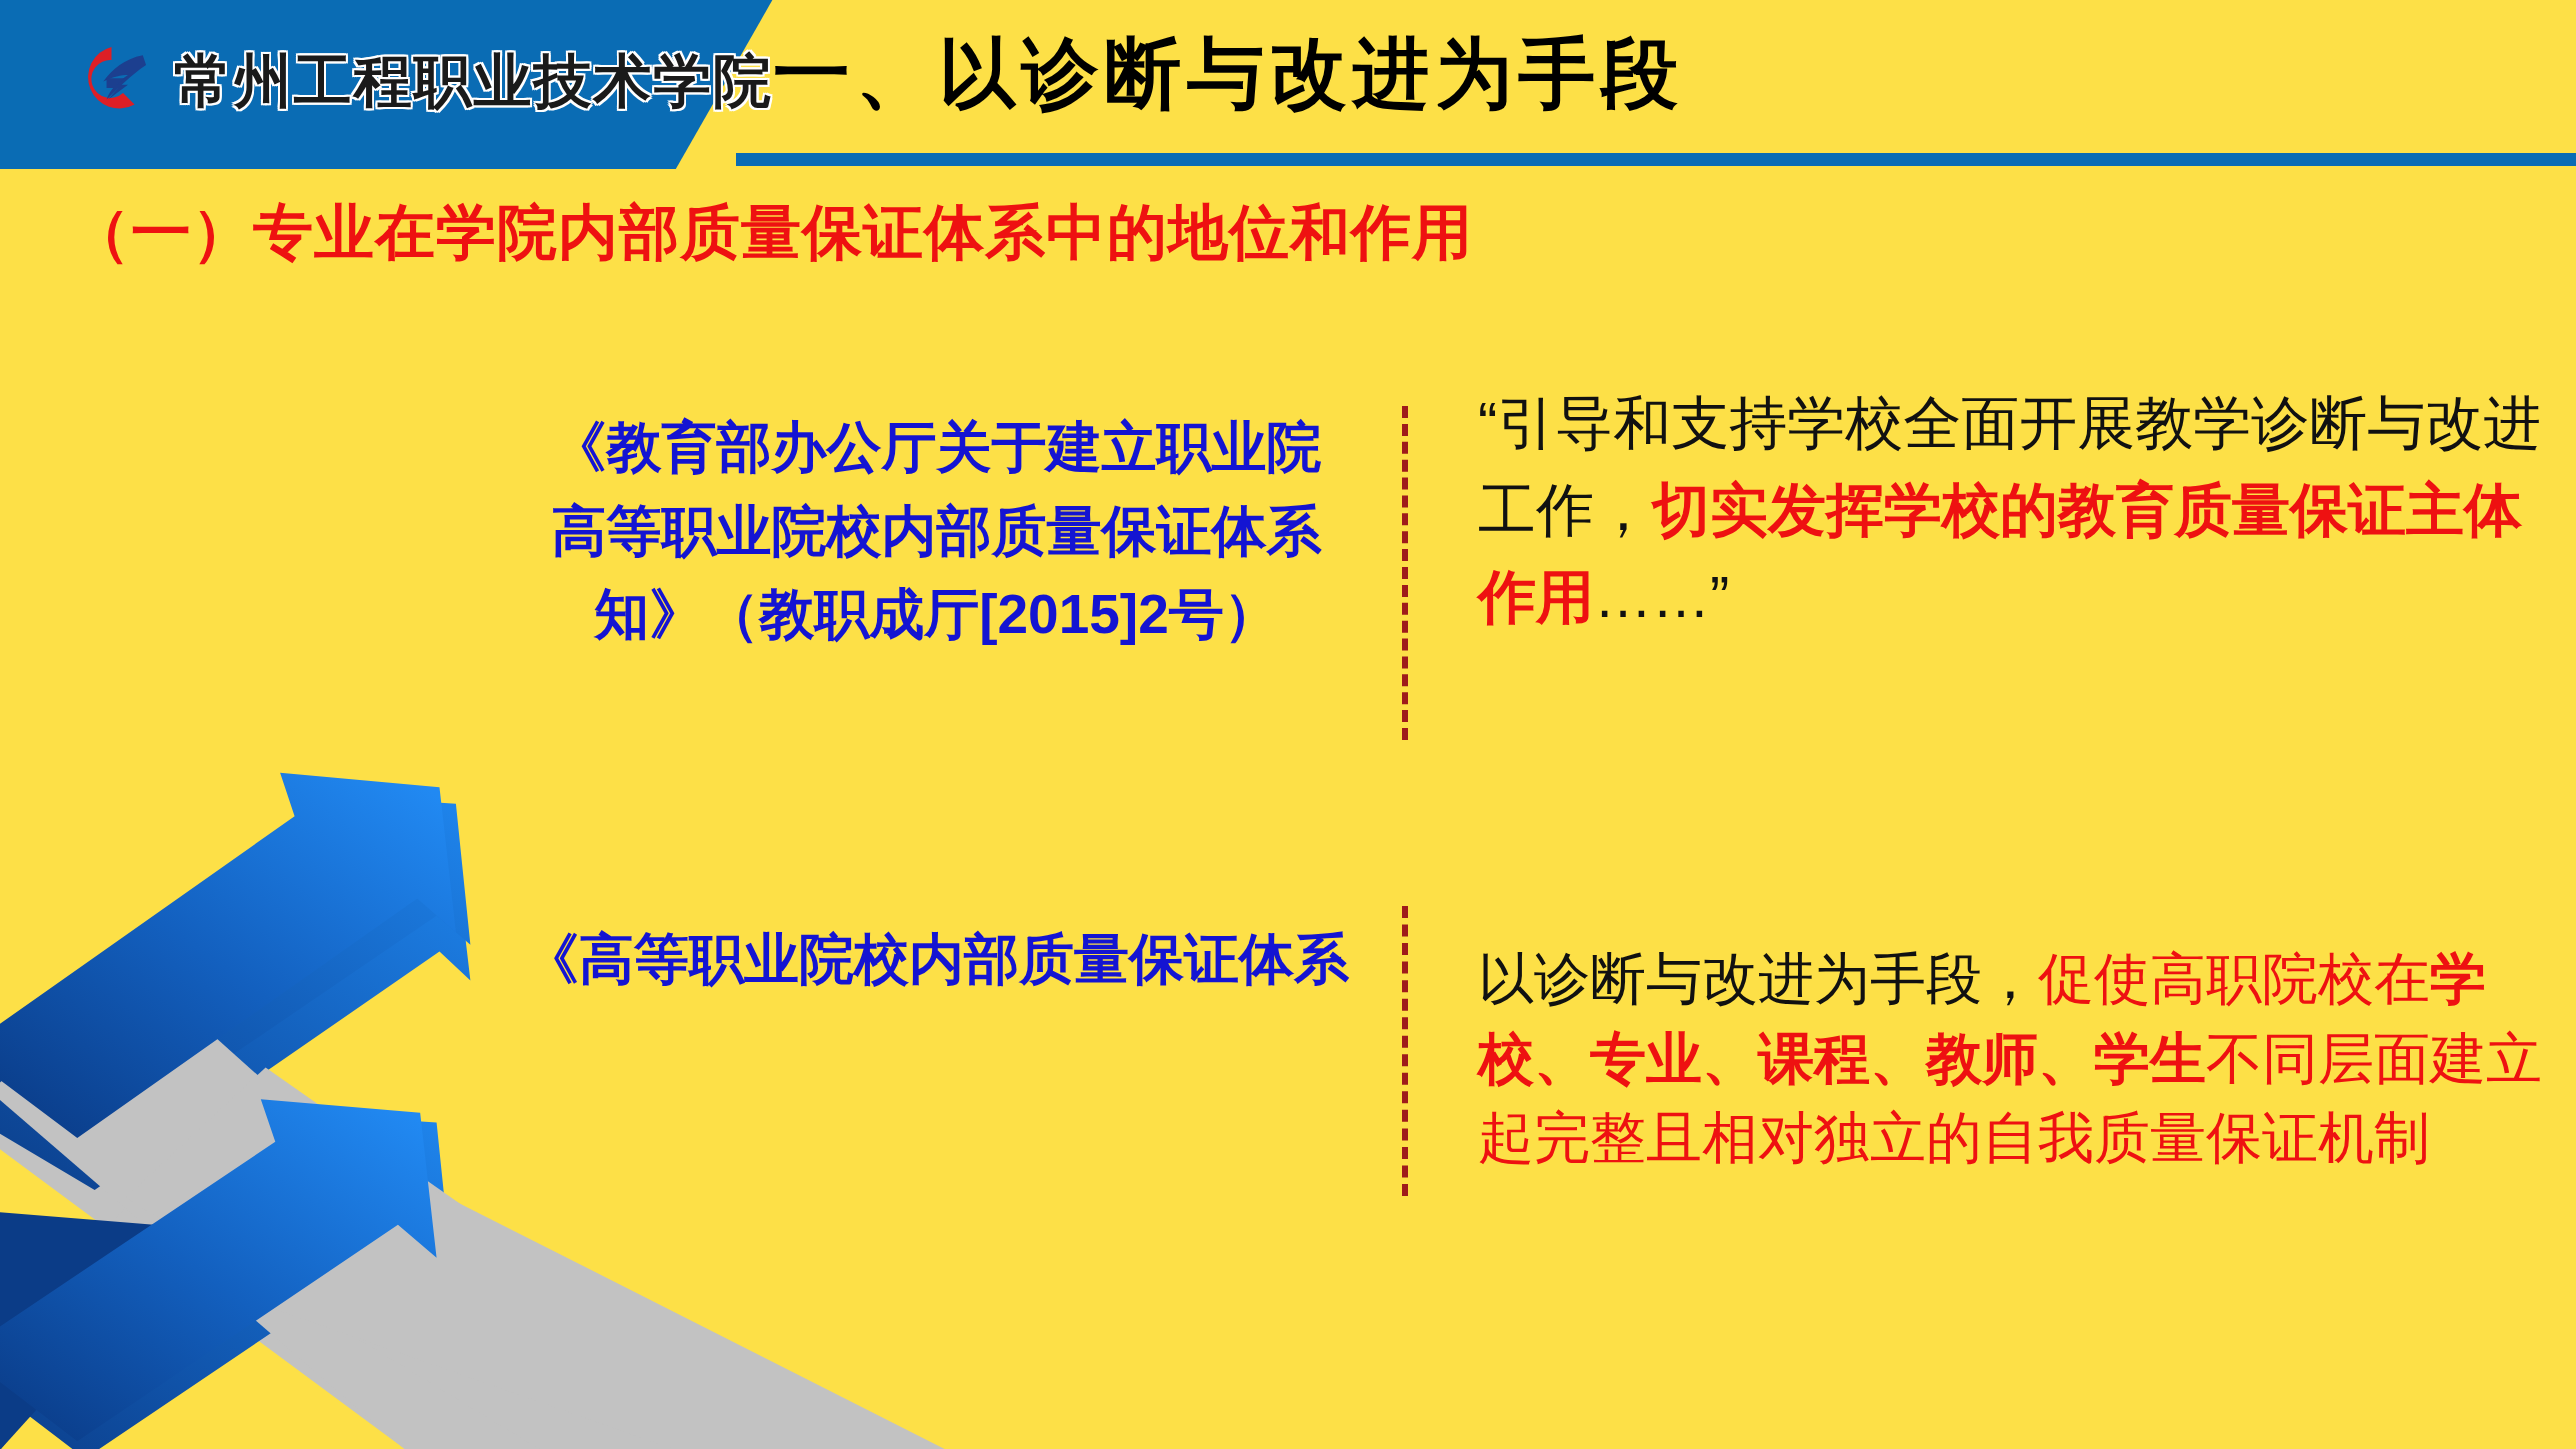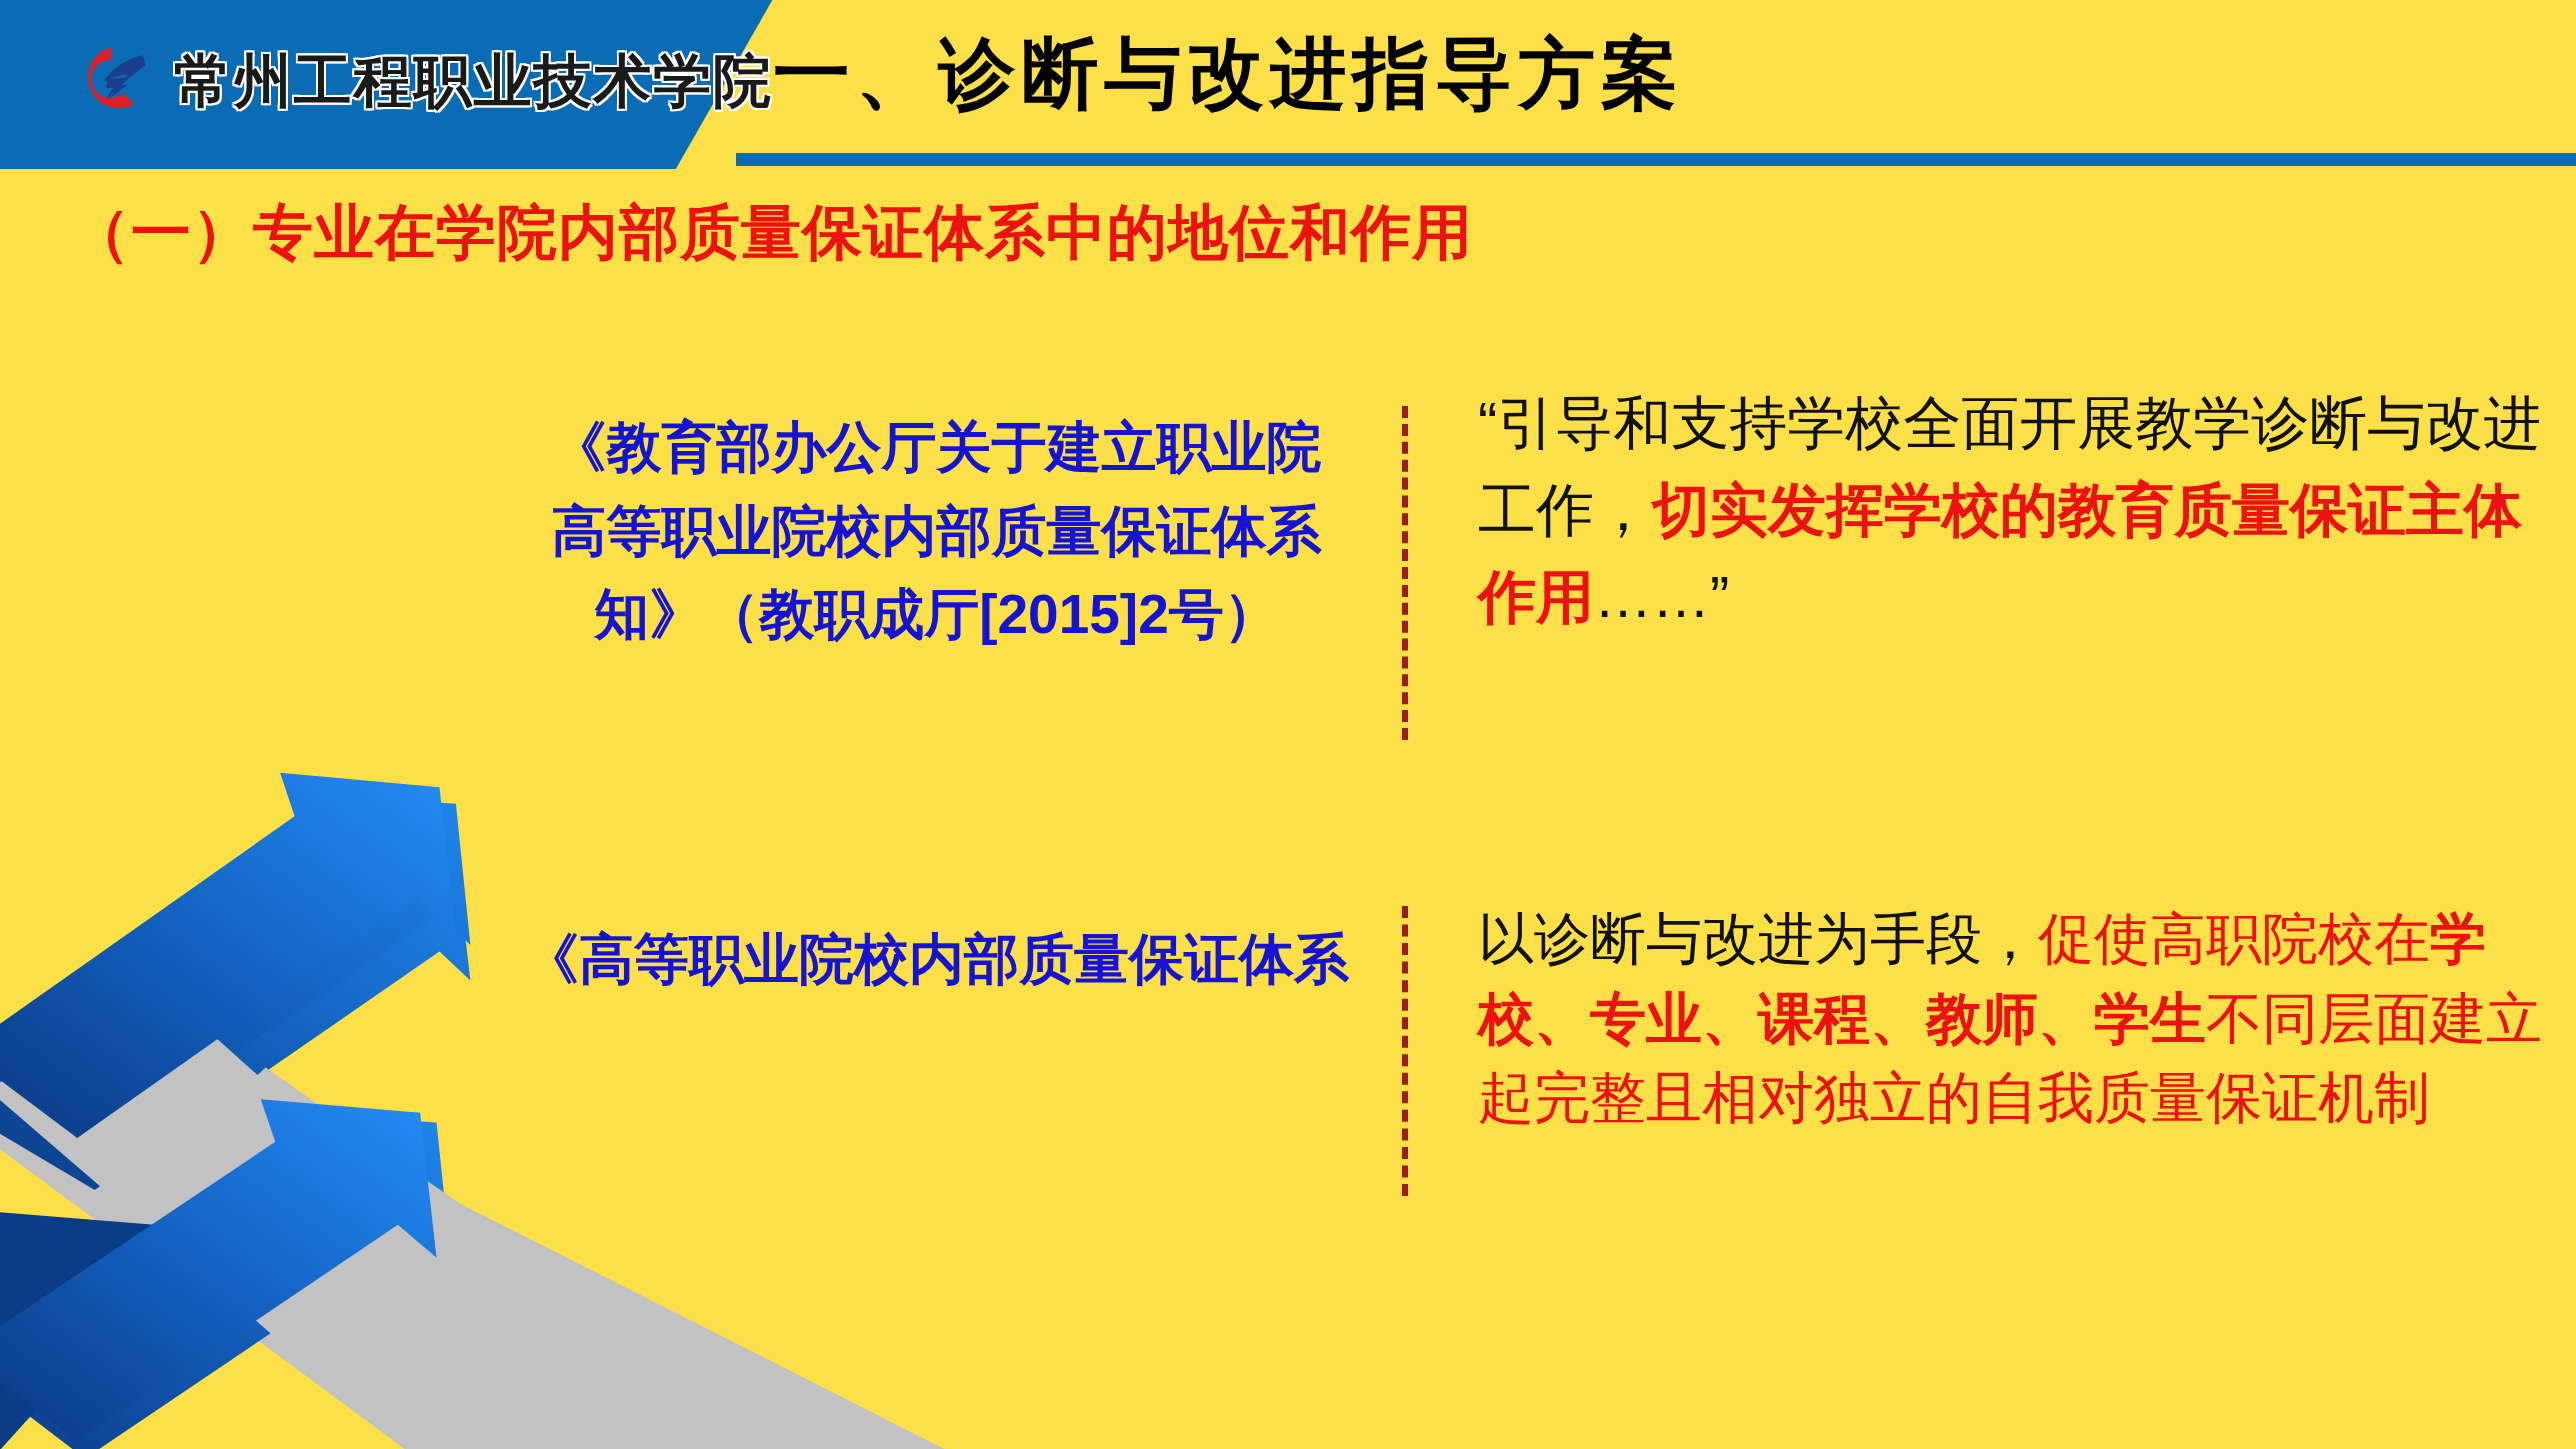--- a/index.html
+++ b/index.html
@@ -54,21 +54,21 @@
   }
   .doc-ref .ln{display:block;white-space:nowrap;}
 
   .quote-body{
     font-size:58px;line-height:1.50;color:#000;
     letter-spacing:0px;
   }
   .quote-body .blk{color:#111;font-weight:400;}
   .quote-body .red-b{color:#ee1111;font-weight:700;}
 
-  .para2{font-size:56px;line-height:1.42;letter-spacing:0px;}
+  .para2{font-size:56px;line-height:1.42;letter-spacing:0px;margin-top:40px;}
   .para2 .blk{color:#111;font-weight:400;}
   .para2 .red{color:#ee1111;font-weight:400;}
   .para2 .red-b{color:#ee1111;font-weight:700;}
 
   
   .vdash{position:absolute;width:0;border-left:6.8px dashed #9e1b1b;}
   #vdash-1{left:1402px;top:406px;height:334px;}
   #vdash-2{left:1402px;top:906px;height:290px;}
 
   
@@ -174,21 +174,21 @@
     <div class="logo-wrap">
       <svg class="logo-mark" viewBox="0 0 100 96">
         <path d="M50 6 A38 38 0 1 0 78 76 L64 62 A23 23 0 1 1 50 22 Z" fill="#dd1f26"></path>
         <path d="M88 16 C66 20 50 34 40 48 C52 42 62 40 70 40
                  C58 48 48 58 44 70 C58 56 74 40 92 28 Z" fill="#1c3f8f"></path>
         <path d="M44 44 L66 44 L56 52 L70 52 L46 70 L58 56 L44 56 Z" fill="#1c3f8f"></path>
       </svg>
       <div class="logo-text">常州工程职业技术学院</div>
     </div>
 
-    <div class="slide-title">一、诊断与改进指导方案</div>
+    <div class="slide-title">一、以诊断与改进为手段</div>
 
     <div class="title-rule"></div>
   </div>
 
   <div class="subtitle">（一）专业在学院内部质量保证体系中的地位和作用</div>
 
   <div class="vdash" id="vdash-1"></div>
   <div class="vdash" id="vdash-2"></div>
 
   <div class="content">

